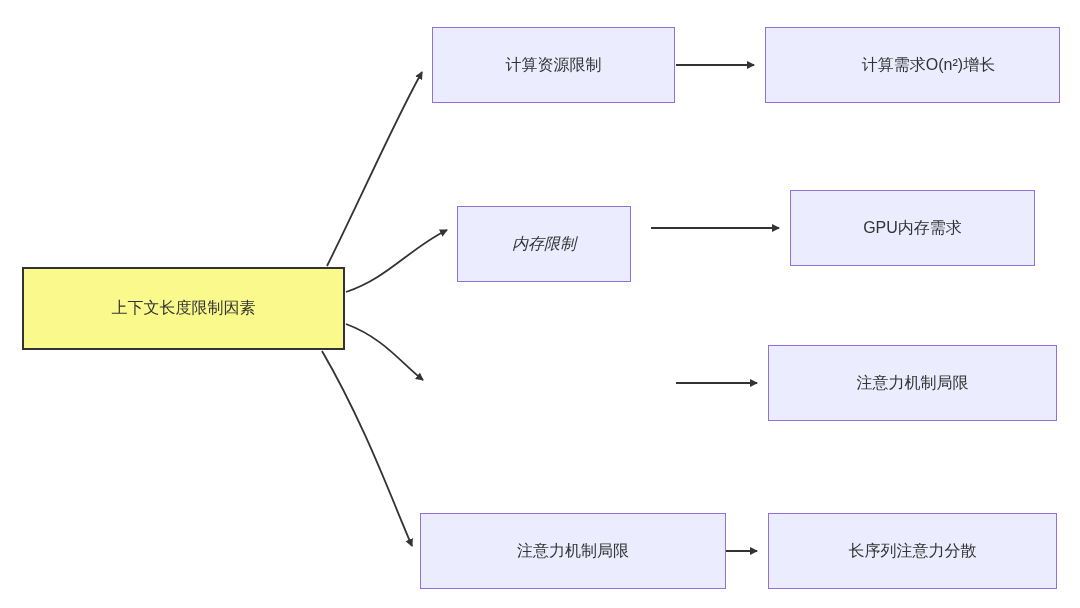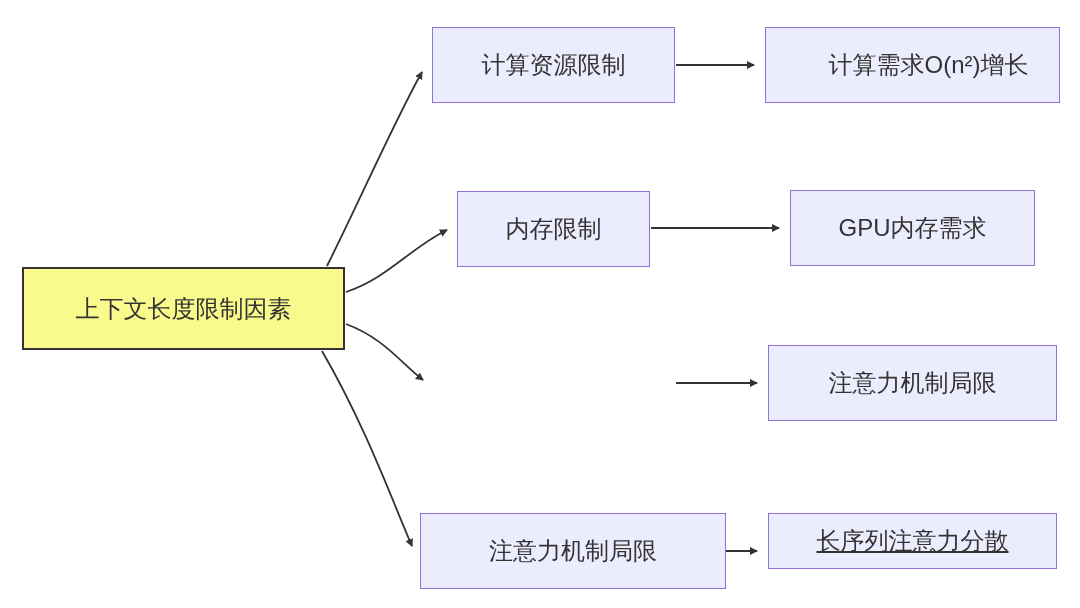--- a/index.html
+++ b/index.html
@@ -26,21 +26,21 @@
     stroke: var(--line-color, #333333);
     stroke-width: 1.8px;
   }
   .node {
     position: absolute;
     display: flex;
     align-items: center;
     justify-content: center;
     box-sizing: border-box;
     text-align: right;
-    font-size: 24px;
+    font-size: 16px;
     color: var(--text-color, #333333);
     background: var(--node-fill, #ECECFF);
     border: 1.5px solid var(--node-border, #9370DB);
   }
   .node.root {
     background: var(--root-fill, #FAFA8C);
     border: 2px solid var(--root-border, #333333);
   }
 </style>
 </head>
@@ -62,21 +62,21 @@
 
     <path class="edge" marker-end="url(#arrow)" d="M 676 65 L 754 65"></path>
     <path class="edge" marker-end="url(#arrow)" d="M 651 228 L 779 228"></path>
     <path class="edge" marker-end="url(#arrow)" d="M 676 383 L 757 383"></path>
     <path class="edge" marker-end="url(#arrow)" d="M 688 551 L 757 551"></path>
   </svg>
 
   <div class="node root" style="left:22px; top:267px; width:323px; height:83px;">上下文长度限制因素</div>
 
   <div class="node" style="left:432px; top:27px; width:243px; height:76px;">计算资源限制</div>
-  <div class="node" style="left:457px; top:191px; width:193px; height:76px;">内存限制</div>
+  <div class="node" style="left:457px; top:206px; width:174px; height:76px;font-style:italic;">内存限制</div>
   <div class="node" style="left:420px; top:513px; width:306px; height:76px;">注意力机制局限</div>
 
   <div class="node" style="left:765px; top:27px; width:295px; height:76px;padding-left:32px;">计算需求O(n²)增长</div>
   <div class="node" style="left:790px; top:190px; width:245px; height:76px;">GPU内存需求</div>
   <div class="node" style="left:768px; top:345px; width:289px; height:76px;">注意力机制局限</div>
-  <div class="node" style="left:768px; top:513px; width:289px; height:56px;text-decoration:underline;">长序列注意力分散</div>
+  <div class="node" style="left:768px; top:513px; width:289px; height:76px;">长序列注意力分散</div>
 
 </div>
 
 </body></html>

